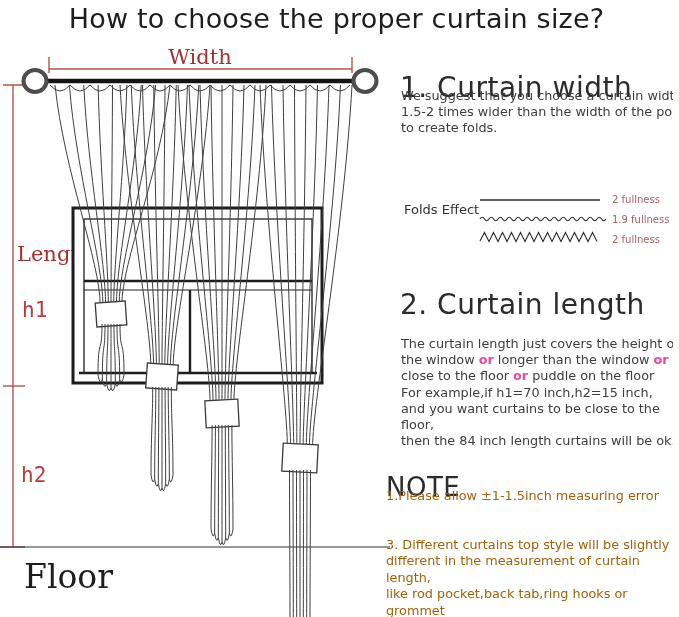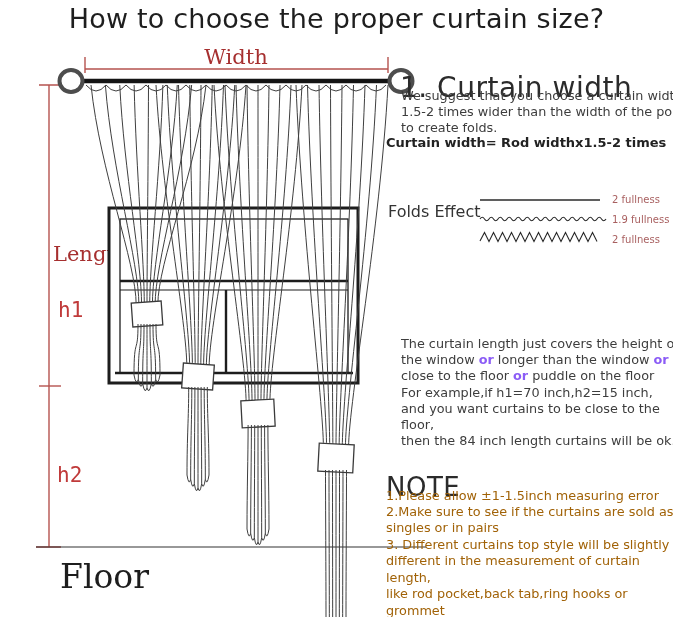--- a/index.html
+++ b/index.html
@@ -1,30 +1,30 @@
 <!DOCTYPE html>
 <html><head>
 <meta charset="utf-8">
 <style>
   html,body{margin:0;padding:0;background:#fff;}
   .page{position:relative;width:673px;height:617px;background:#fff;overflow:hidden;
         font-family:"DejaVu Sans","Liberation Sans",sans-serif;border-radius:6px;}
   .title{position:absolute;top:3px;left:0;right:0;text-align:center;
          font-size:27px;font-weight:400;color:#1e1e1e;letter-spacing:.2px;}
-  .diagram{position:absolute;left:0;top:40px;width:390px;height:577px;padding-left:36px;}
+  .diagram{position:absolute;left:0;top:40px;width:390px;height:577px;}
   .diagram svg{display:block;}
   .right-col{position:absolute;left:386px;top:0;width:292px;height:617px;}
   .sec-h{position:absolute;left:14px;font-size:28px;font-weight:400;color:#2b2b2b;letter-spacing:.5px;white-space:nowrap;}
   .note-h{position:absolute;left:0;font-size:26px;font-weight:400;color:#2b2b2b;letter-spacing:.5px;}
   .para{position:absolute;left:15px;width:292px;font-size:12.8px;line-height:16px;color:#3d3d3d;white-space:pre-line;}
-  .para b{color:#8b5cf6;}
+  .para b{color:#ec4899;}
   .formula{position:absolute;left:0;font-size:13px;font-weight:700;color:#222;white-space:nowrap;}
   .note-item{position:absolute;left:0;width:294px;font-size:12.8px;line-height:16.4px;color:#a16207;white-space:pre-line;}
   .folds{position:absolute;left:-1px;top:188px;width:294px;height:64px;}
-  .folds-label{position:absolute;left:3px;top:14px;font-size:16px;color:#333;}
+  .folds-label{position:absolute;left:19px;top:14px;font-size:13px;color:#333;}
   .folds svg{position:absolute;left:0;top:0;}
   .fullness{position:absolute;left:227px;font-size:10px;color:#a85f5f;white-space:nowrap;}
   .f0{top:6px}.f1{top:26px}.f2{top:46px}
   text.red-serif{font-family:"DejaVu Serif","Liberation Serif",serif;fill:#a62f2f;}
   text.red-mono{font-family:"DejaVu Sans Mono","Liberation Mono",monospace;fill:#c03a3a;}
   text.floor{font-family:"DejaVu Serif","Liberation Serif",serif;fill:#1d1d1d;}
 </style>
 </head>
 <body>
 
@@ -165,42 +165,40 @@
         </g>
     </svg>
   </div>
 
   <div class="right-col">
 
     <h2 class="sec-h" style="top:48px">1. Curtain width</h2>
     <div class="para" style="top:88px">We suggest that you choose a curtain width
 1.5-2 times wider than the width of the pole
 to create folds.</div>
-    <div class="formula" style="top:135px">Curtain width= Rod widthx1.5-2 times</div>
 
     <div class="folds">
       <span class="folds-label">Folds Effect</span>
       <svg id="folds-svg" width="294" height="64" viewBox="0 0 294 64">
           <line x1="95" y1="12" x2="215" y2="12" stroke="#2a2a2a" stroke-width="1.4"></line>
           <path d="M95 31 q2.3 -3.4 4.5 0 q2.2 3.4 4.5 0 q2.3 -3.4 4.5 0 q2.2 3.4 4.5 0 q2.3 -3.4 4.5 0 q2.2 3.4 4.5 0 q2.3 -3.4 4.5 0 q2.2 3.4 4.5 0 q2.3 -3.4 4.5 0 q2.2 3.4 4.5 0 q2.3 -3.4 4.5 0 q2.2 3.4 4.5 0 q2.3 -3.4 4.5 0 q2.2 3.4 4.5 0 q2.3 -3.4 4.5 0 q2.2 3.4 4.5 0 q2.3 -3.4 4.5 0 q2.2 3.4 4.5 0 q2.3 -3.4 4.5 0 q2.2 3.4 4.5 0 q2.3 -3.4 4.5 0 q2.2 3.4 4.5 0 q2.3 -3.4 4.5 0 q2.2 3.4 4.5 0 q2.3 -3.4 4.5 0 q2.2 3.4 4.5 0 q2.3 -3.4 4.5 0 q2.2 3.4 4.5 0" fill="none" stroke="#2a2a2a" stroke-width="1.1"></path>
           <path d="M95 53 L99.5 44.5 L104 53.5 L108.5 44.5 L113 53.5 L117.5 44.5 L122 53.5 L126.5 44.5 L131 53.5 L135.5 44.5 L140 53.5 L144.5 44.5 L149 53.5 L153.5 44.5 L158 53.5 L162.5 44.5 L167 53.5 L171.5 44.5 L176 53.5 L180.5 44.5 L185 53.5 L189.5 44.5 L194 53.5 L198.5 44.5 L203 53.5 L207.5 44.5 L212 53.5" fill="none" stroke="#2a2a2a" stroke-width="1.1"></path>
         </svg>
       <span class="fullness f0">2 fullness</span>
       <span class="fullness f1">1.9 fullness</span>
       <span class="fullness f2">2 fullness</span>
     </div>
 
+    <h2 class="sec-h" style="top:265px">2. Curtain length</h2>
     <div class="para" style="top:336px"><span>The curtain length just covers the height of
 the window </span><b>or</b><span> longer than the window </span><b>or</b><span>
 close to the floor </span><b>or</b><span> puddle on the floor</span></div>
     <div class="para" style="top:385px">For example,if h1=70 inch,h2=15 inch,
 and you want curtains to be close to the floor,
 then the 84 inch length curtains will be ok.</div>
 
     <h2 class="note-h" style="top:450px">NOTE</h2>
     <div class="note-item" style="top:488px">1.Please allow ±1-1.5inch measuring error</div>
-    <div class="note-item" style="top:504px">2.Make sure to see if the curtains are sold as
-singles or in pairs</div>
     <div class="note-item" style="top:537px">3. Different curtains top style will be slightly
 different in the measurement of curtain length,
 like rod pocket,back tab,ring hooks or grommet</div>
   </div>
 </div>
 
 </body></html>

